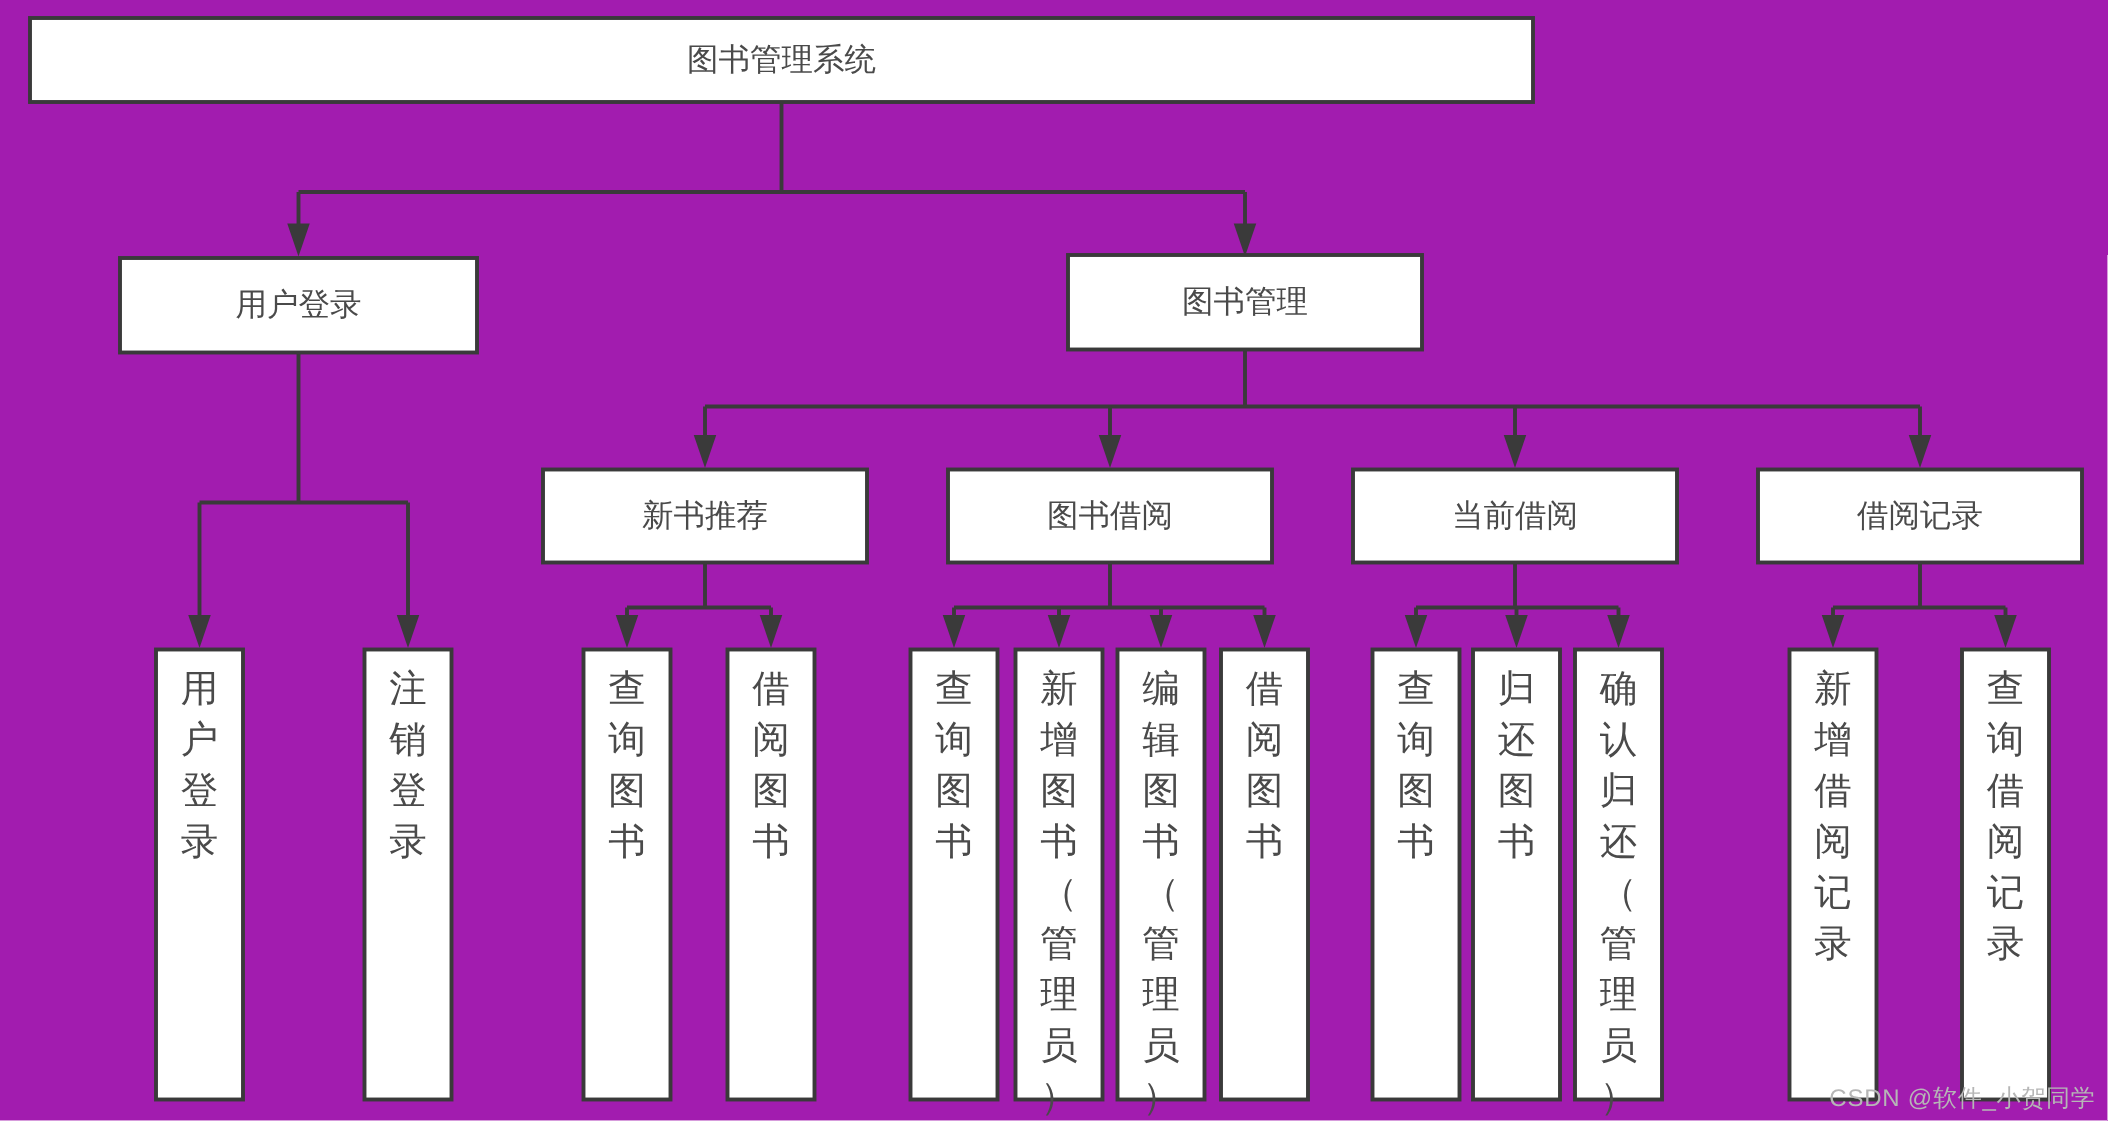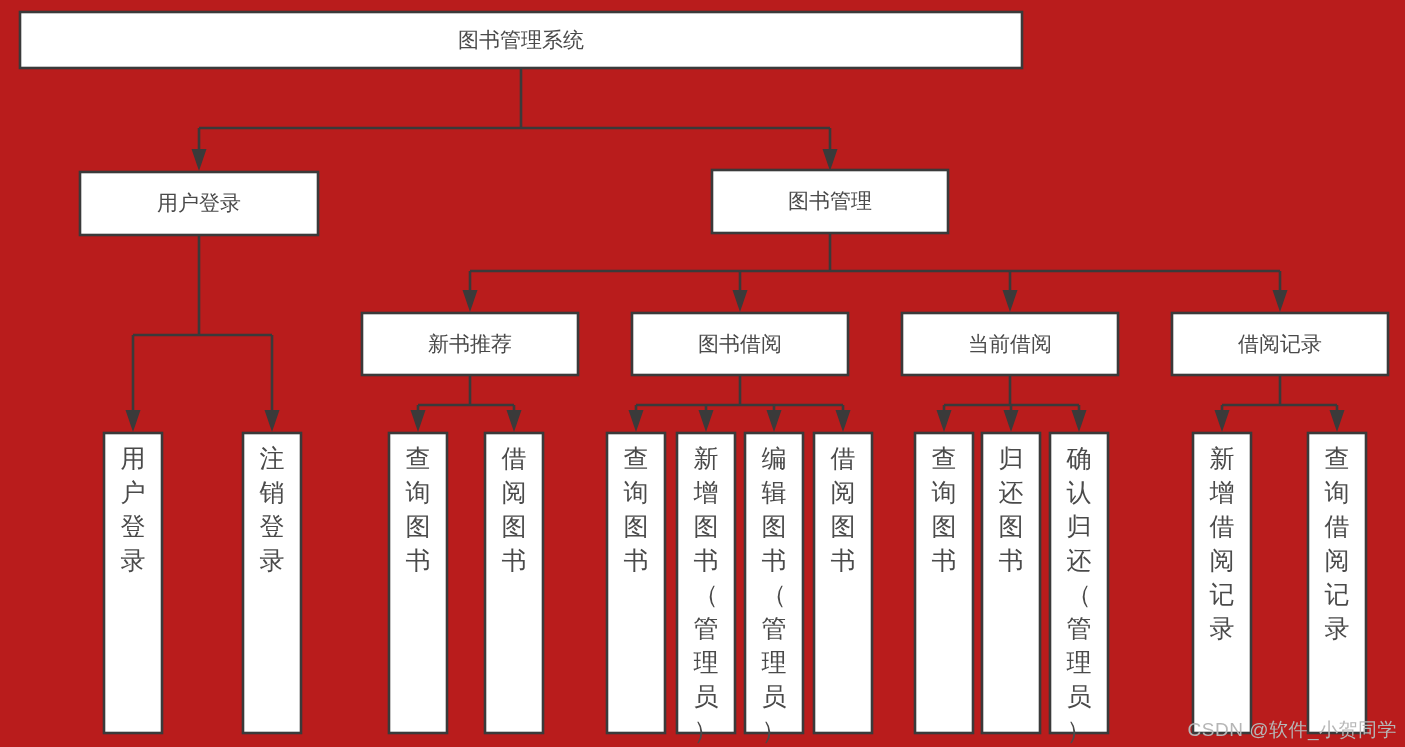--- a/index.html
+++ b/index.html
@@ -7,21 +7,21 @@
     padding: 0;
     background: #ffffff;
   }
   body {
     font-family: "Liberation Sans", "DejaVu Sans", sans-serif;
   }
   #diagram-root {
     position: relative;
     width: 1405px;
     height: 747px;
-    background: #b91c1c;
+    background: #a21caf;
     overflow: hidden;
   }
   svg#tree-svg {
     position: absolute;
     left: 0;
     top: 0;
     width: 1405px;
     height: 747px;
     display: block;
   }
@@ -51,21 +51,21 @@
     fill: #4a4a4a;
     font-family: "Liberation Sans", "DejaVu Sans", sans-serif;
     font-size: 25px;
     text-anchor: middle;
   }
   .watermark {
     position: absolute;
     right: 8px;
     bottom: 4px;
     font-family: "Liberation Sans", "DejaVu Sans", sans-serif;
-    font-size: 19px;
+    font-size: 16px;
     color: #b6b6b6;
     letter-spacing: 0.5px;
     white-space: nowrap;
     user-select: none;
   }
 </style>
 </head>
 <body>
 
 <div id="diagram-root">

